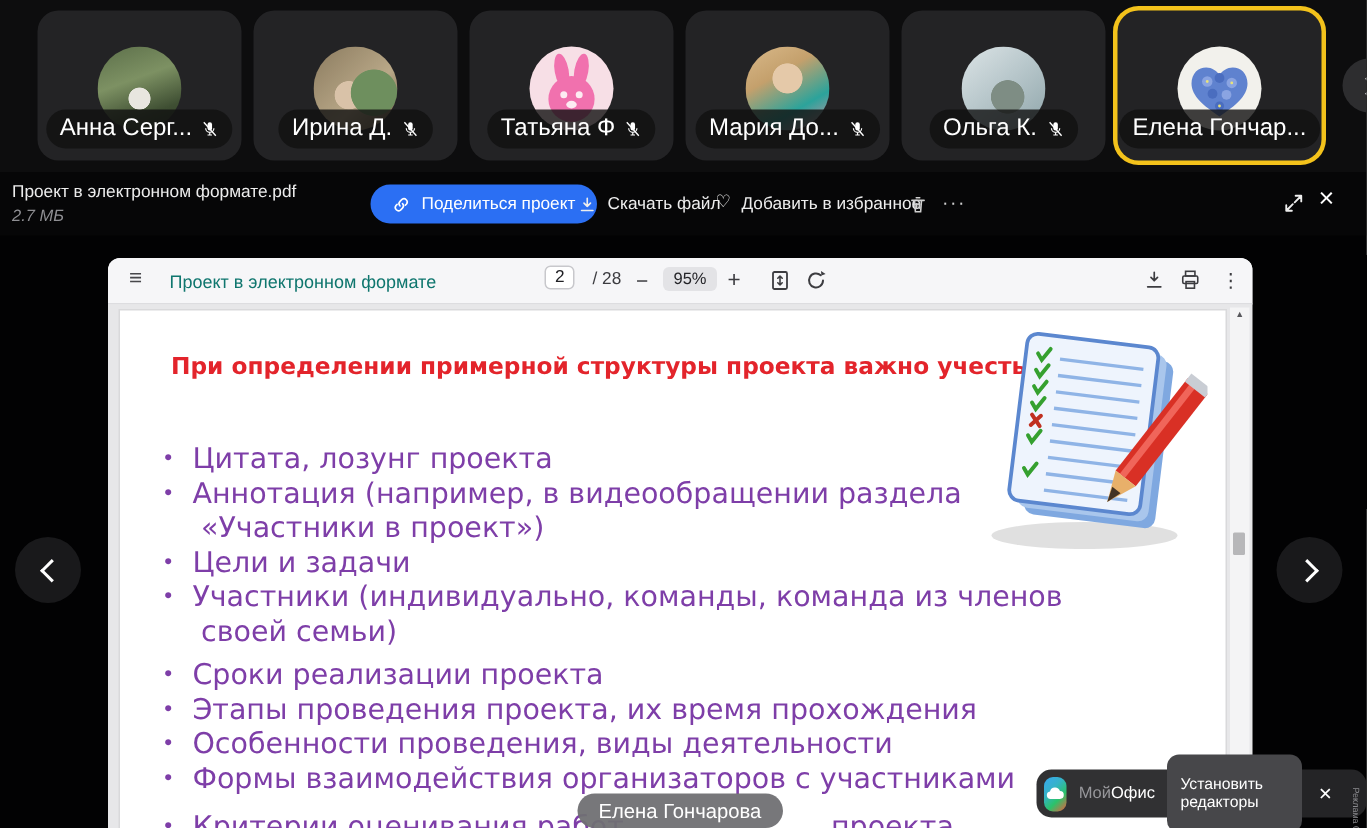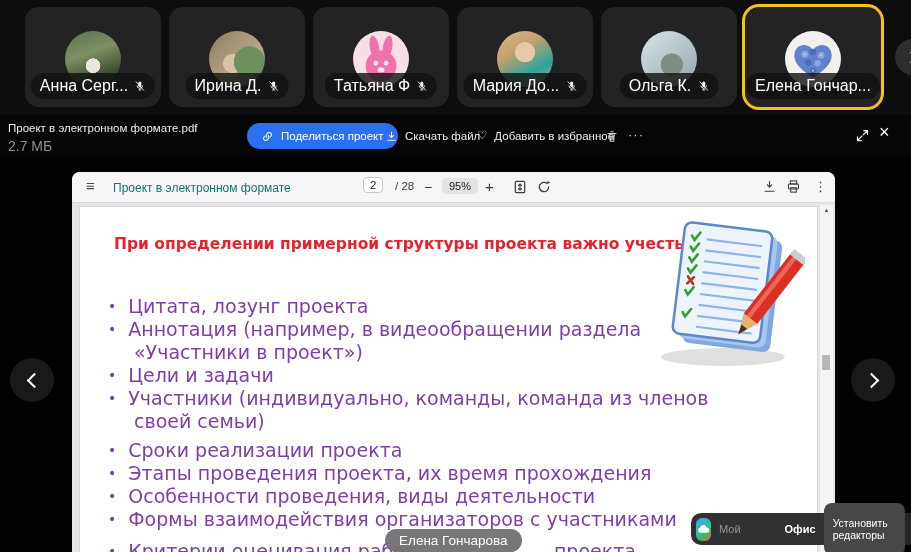--- a/index.html
+++ b/index.html
@@ -31,21 +31,21 @@
               background:#2d2d2f;display:flex;align-items:center;justify-content:center;}
 
   .chev{display:inline-block;width:9px;height:9px;border-right:2.2px solid #fff;border-bottom:2.2px solid #fff;}
   .chev.r{transform:rotate(-45deg);margin-left:-4px;}
   .chev.l{transform:rotate(135deg);margin-right:-4px;}
   .chev.sm{width:7px;height:7px;}
 
   
   .fhead{position:absolute;top:115px;left:0;right:0;height:42px;background:#060607;}
   .fname{position:absolute;left:8px;top:7px;font-size:11.5px;color:#ececec;}
-  .fsize{position:absolute;left:8px;top:23px;font-size:14px;color:#8f8f93;}
+  .fsize{position:absolute;left:8px;top:23px;font-size:11px;color:#8f8f93;font-style:italic;}
   .share{position:absolute;left:247px;top:8px;height:26px;border-radius:13px;background:#2b6ff3;
          display:flex;align-items:center;gap:7px;padding:0 14px;cursor:pointer;}
   .share span{font-size:11.5px;color:#fff;}
   .hbtn{position:absolute;top:8px;height:26px;display:flex;align-items:center;gap:7px;cursor:pointer;}
   .hbtn span{font-size:11.5px;color:#ededed;}
   .heart{font-size:13px;color:#ededed;line-height:1;}
   .hdots{position:absolute;left:628px;top:12px;font-size:13px;color:#cfcfcf;letter-spacing:1px;}
   .hexp{position:absolute;left:855px;top:13px;}
   .hclose{position:absolute;left:879px;top:8px;font-size:18px;color:#fff;line-height:1;cursor:pointer;}
 
@@ -86,21 +86,21 @@
   .nav{position:absolute;width:44px;height:44px;border-radius:50%;background:#19191b;
        display:flex;align-items:center;justify-content:center;cursor:pointer;}
   .speaker{position:absolute;left:385px;top:529px;background:rgba(112,112,115,.95);color:#fff;
            border-radius:14px;padding:4px 14px;font-size:13.5px;}
   .toast{position:absolute;left:691px;top:513px;height:32px;border-radius:10px;background:rgba(38,38,40,.95);
          display:flex;align-items:center;gap:8px;padding:0 4px 0 5px;}
   .appicon{width:23px;height:23px;border-radius:6px;background:linear-gradient(135deg,#39a7f0 0%,#35b3c9 35%,#2bc26a 65%,#f05a3c 100%);
            display:flex;align-items:center;justify-content:center;}
   .brand{font-size:11px;}
   .brand .g{color:#97979b;}
-  .brand .w{color:#fff;font-weight:700;margin-left:44px;}
+  .brand .w{color:#fff;font-weight:400;}
   .toastbtn{background:#47474a;border-radius:8px;padding:14px 9px;font-size:10.5px;color:#fff;cursor:pointer;}
   .toastx{color:#fff;font-size:15px;padding:0 3px;cursor:pointer;line-height:1;}
   .adlbl{font-size:6px;color:#8a8a8e;transform:rotate(90deg);white-space:nowrap;width:8px;}
 </style>
 </head>
 <body>
 
 <div class="stage">
 
   <div class="strip">

